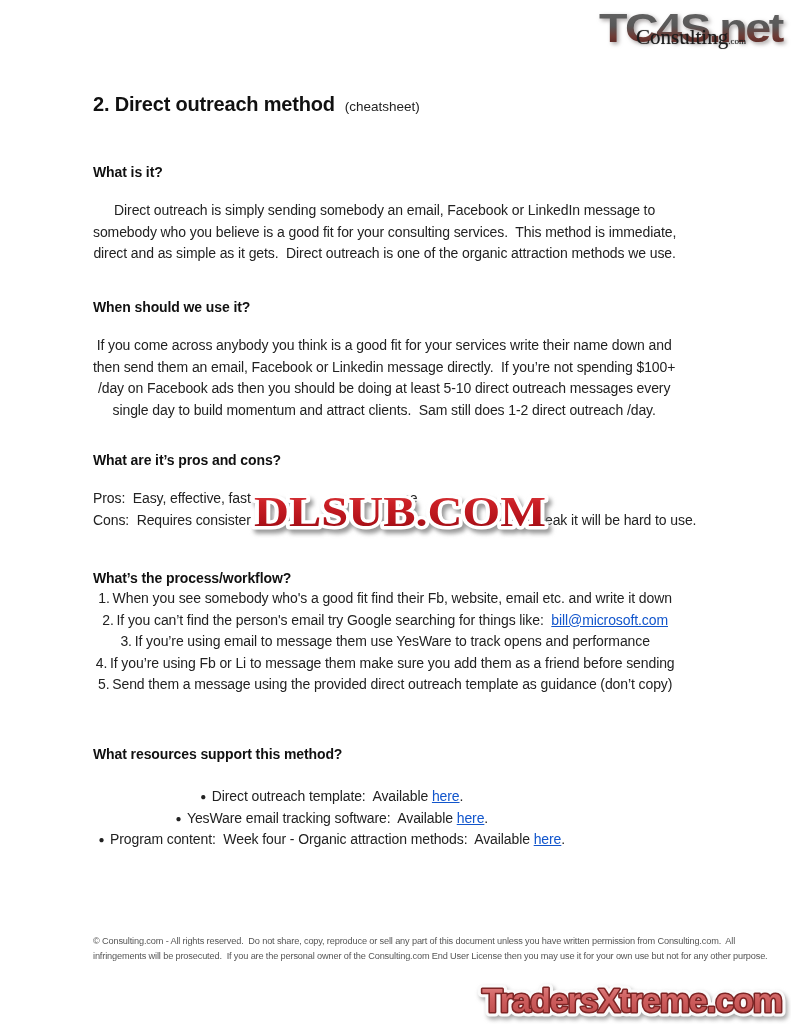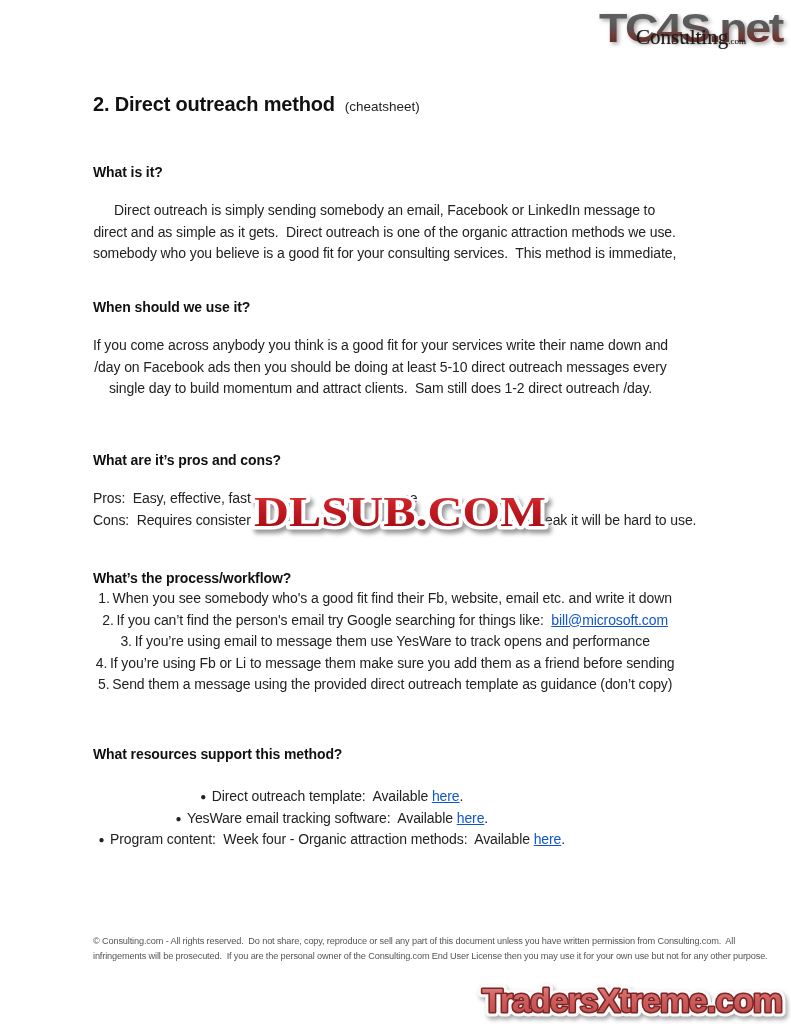--- a/index.html
+++ b/index.html
@@ -67,27 +67,28 @@
       <text x="3" y="38" font-family="'Liberation Sans',sans-serif" font-weight="bold" font-size="40" letter-spacing="-2" textLength="183" lengthAdjust="spacingAndGlyphs" fill="url(#gTop)">TC4S.net</text>
     </svg>
     <div class="consulting"><span>Consulting</span><span class="consulting-com">.com</span></div>
   </div>
 
   <div class="title"><span class="title-main">2. Direct outreach method</span><span class="title-suffix">(cheatsheet)</span></div>
 
   <div class="h" style="top:164px">What is it?</div>
   <div class="para" style="top:200px">
     <div class="line">Direct outreach is simply sending somebody an email, Facebook or LinkedIn message to</div>
+    <div class="line">somebody who you believe is a good fit for your consulting services.  This method is immediate,</div>
     <div class="line">direct and as simple as it gets.  Direct outreach is one of the organic attraction methods we use.</div>
-    <div class="line">somebody who you believe is a good fit for your consulting services.  This method is immediate,</div>
   </div>
 
   <div class="h" style="top:299px">When should we use it?</div>
   <div class="para" style="top:335px">
     <div class="line">If you come across anybody you think is a good fit for your services write their name down and</div>
+    <div class="line">then send them an email, Facebook or Linkedin message directly.  If you’re not spending $100+</div>
     <div class="line">/day on Facebook ads then you should be doing at least 5-10 direct outreach messages every</div>
     <div class="line">single day to build momentum and attract clients.  Sam still does 1-2 direct outreach /day.</div>
   </div>
 
   <div class="h" style="top:452px">What are it’s pros and cons?</div>
   <div class="proscons">
     <span class="frag" style="left:0; top:0">Pros:  Easy, effective, fast</span>
     <span class="frag" style="left:309px; top:0">ne</span>
     <span class="frag" style="left:0; top:22px">Cons:  Requires consister</span>
     <span class="frag" style="left:452px; top:22px">eak it will be hard to use.</span>

